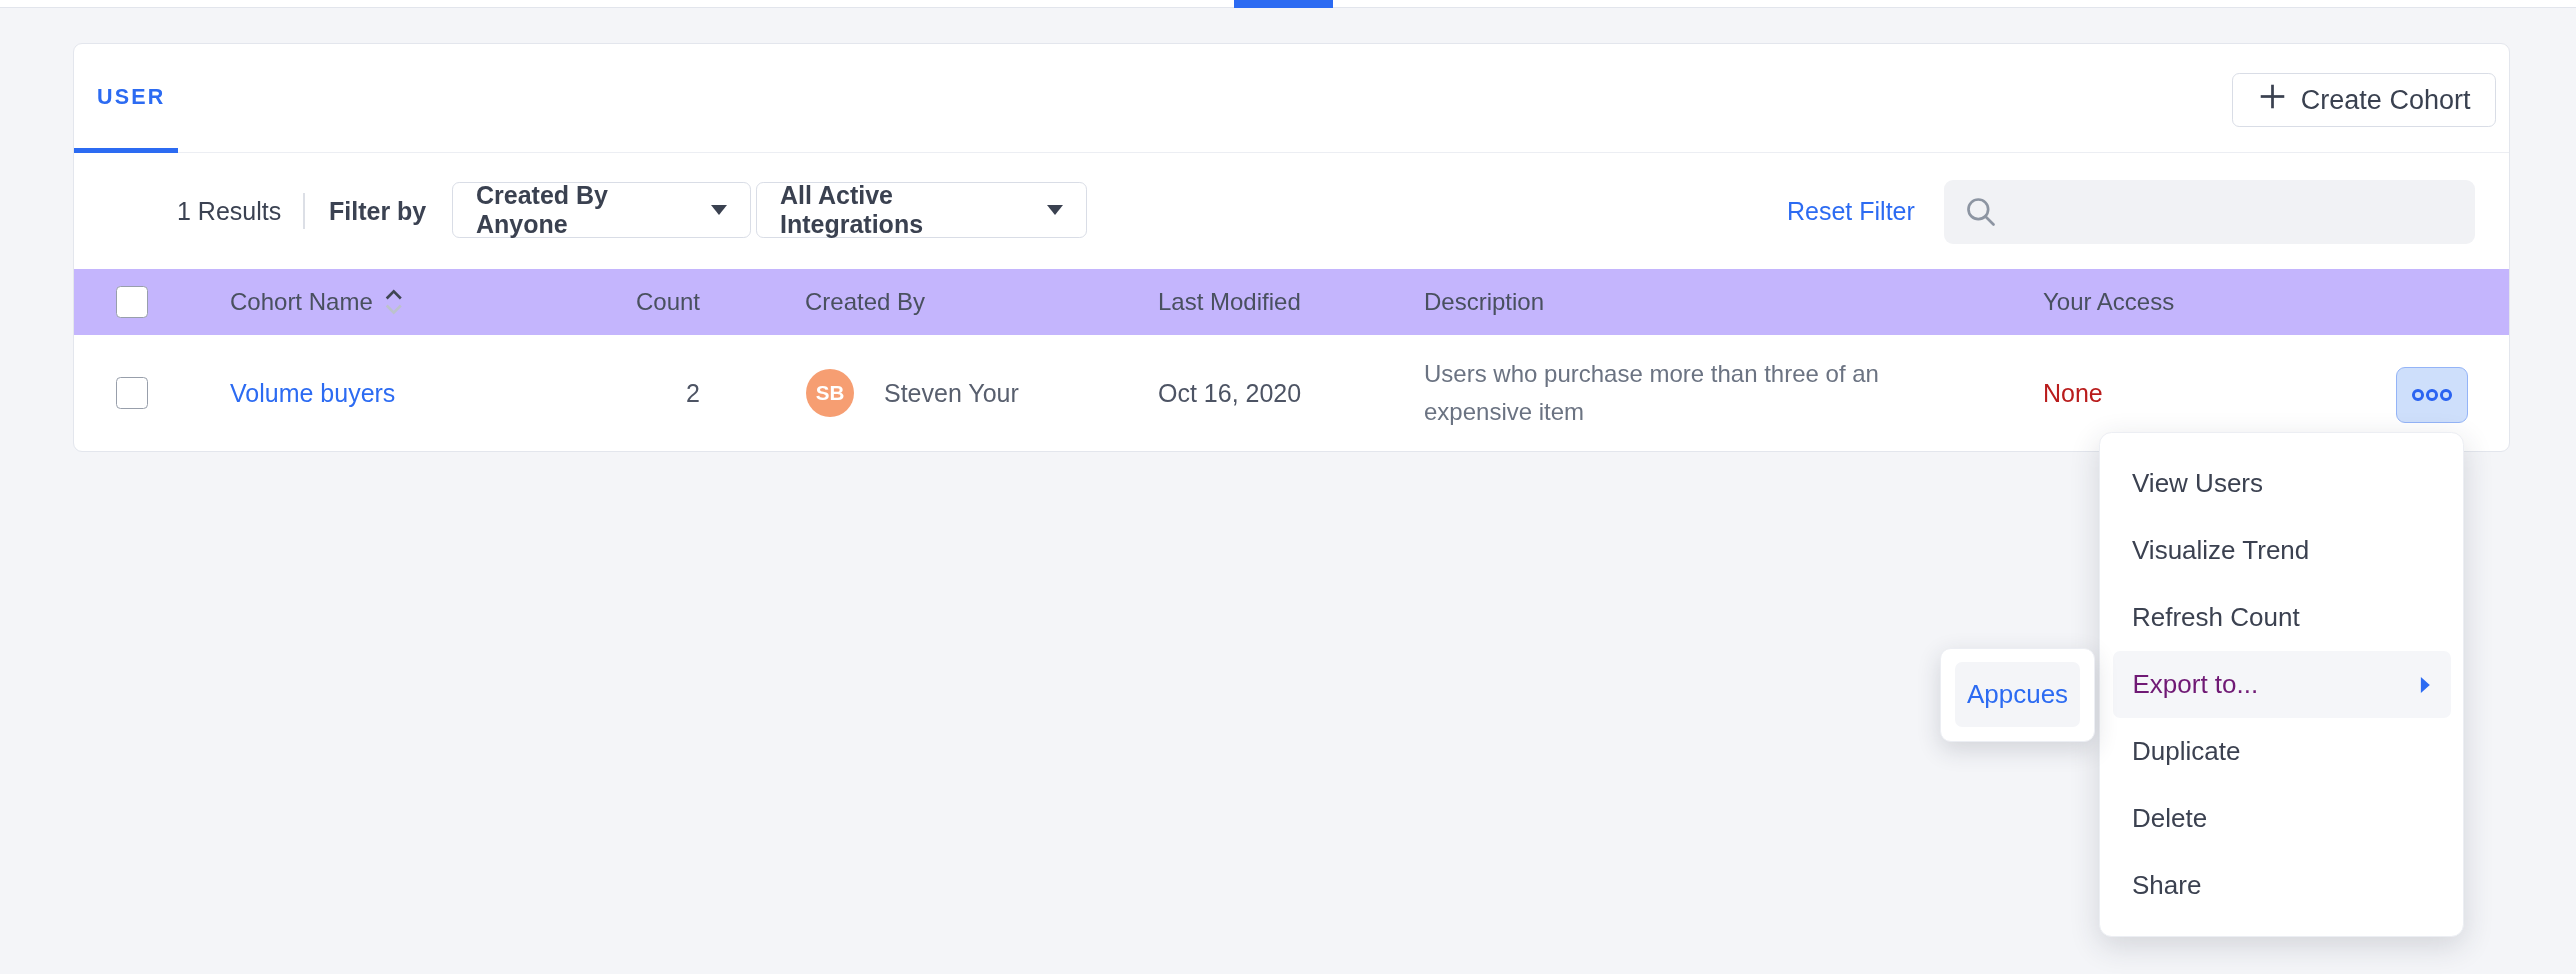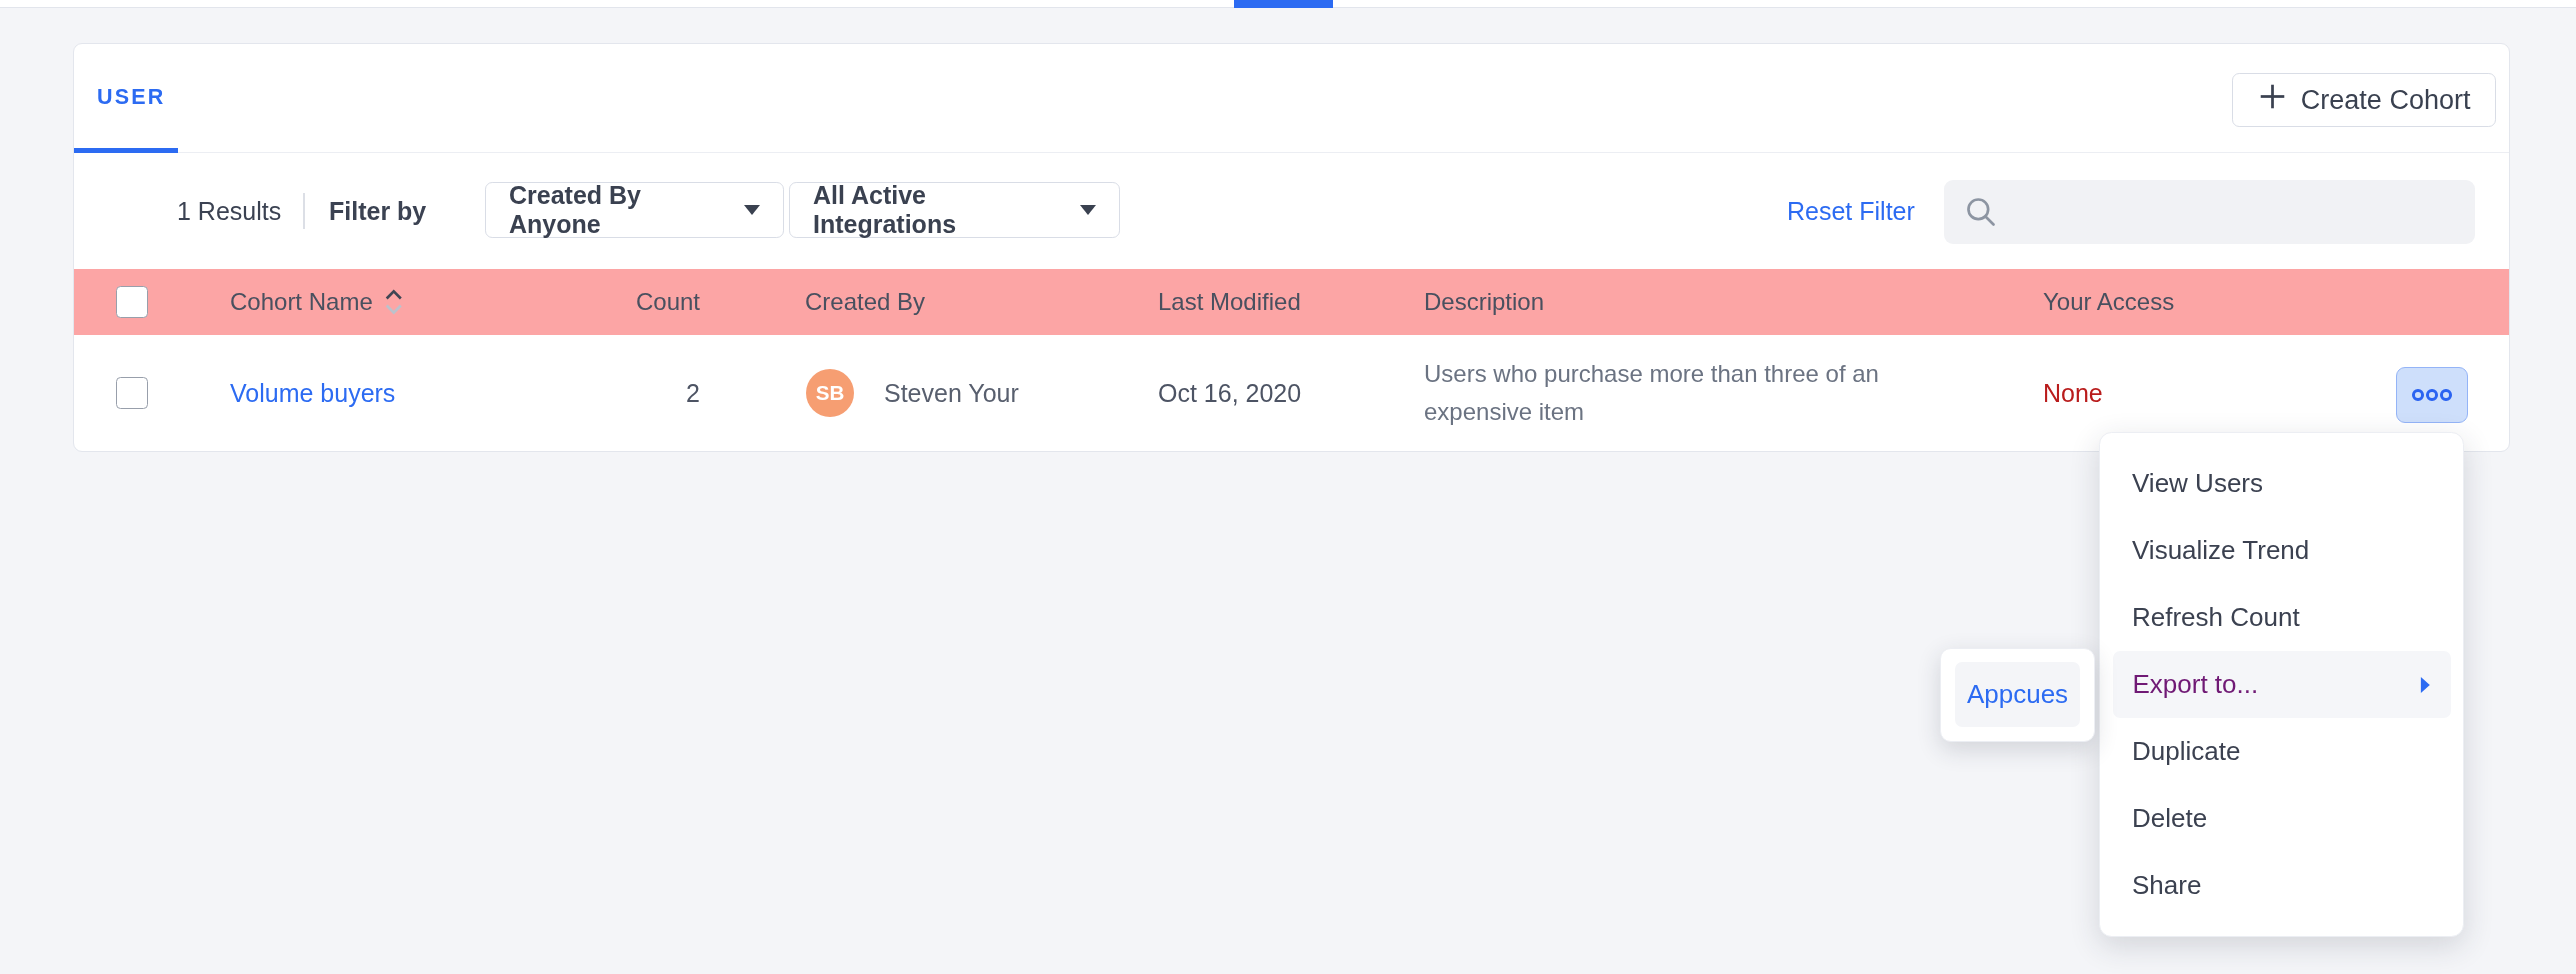--- a/index.html
+++ b/index.html
@@ -65,21 +65,20 @@
     position:absolute; left:255px; top:109px; height:116px;
     display:flex; align-items:center;
     font-size:25px; font-weight:700; color:#3b4252;
   }
   .dropdown {
     position:absolute; top:138px; height:56px;
     background:#fff; border:1.8px solid #d9dde6; border-radius:7.2px;
     display:flex; align-items:center; 
     padding:0 23px; font-size:25px; font-weight:600; color:#3a4150;
     cursor:pointer;
-    margin-left:33px;
   }
   .dd-created { left:378px; width:299px; }
   .dd-integrations { left:682px; width:331px; }
   .caret-down {
     width:0; height:0; margin-left:18px;
     border-left:8px solid transparent; border-right:8px solid transparent;
     border-top:10px solid #3a4150;
   }
   .reset-filter {
     position:absolute; left:1713px; top:109px; height:116px;
@@ -93,21 +92,21 @@
   }
   .searchbox input {
     border:none; outline:none; background:transparent;
     font-family:inherit; font-size:27px; color:#3a4150; flex:1;
   }
   .searchbox input::placeholder { color:#9aa3b1; }
 
   
   .thead {
     position:absolute; left:0; top:225px; width:100%; height:66px;
-    background:#fca5a5;
+    background:#c4b5fd;
     font-size:24px; font-weight:500; color:#49505f;
   }
   .th { position:absolute; top:0; height:66px; display:flex; align-items:center; }
   .cell-cb      { left:42px;  width:32px; }
   .col-name     { left:156px; }
   .col-count    { left:554px; width:72px; justify-content:flex-end; }
   .col-creator  { left:731px; }
   .col-modified { left:1084px; }
   .col-desc     { left:1350px; }
   .col-access   { left:1969px;text-align:center; }

